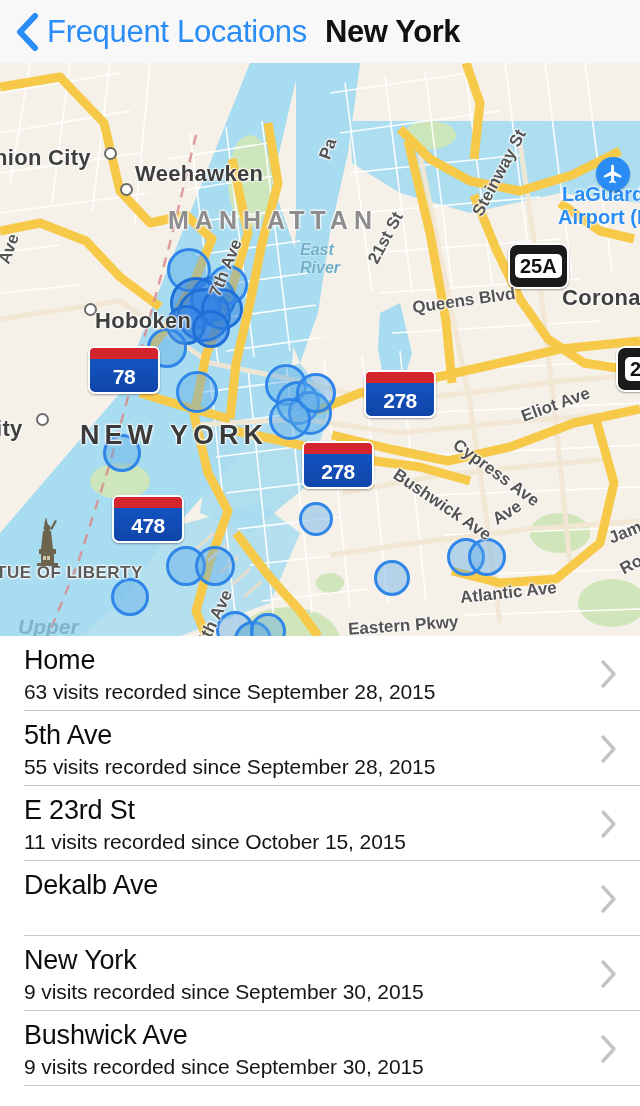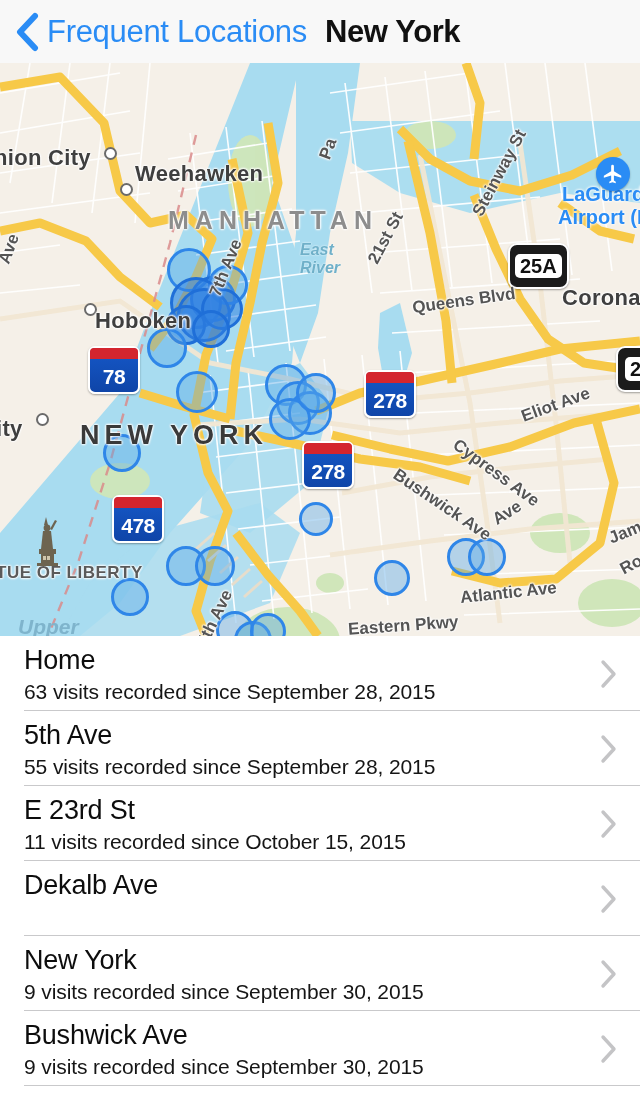--- a/index.html
+++ b/index.html
@@ -59,21 +59,21 @@
     position:absolute; border-radius:50%;
     background:rgba(90,170,230,0.42);
     border:3px solid #2f86e8;
     box-sizing:border-box;
   }
   .mk.dense { background:rgba(50,130,225,0.55); border-color:#1f6fd8; }
 
   
   .shield { position:absolute; }
   .shield-i {
-    width:52px; height:48px; border-radius:7px;
+    width:72px; height:48px; border-radius:7px;
     background:linear-gradient(#1558c8,#0f45a8);
     border:2px solid #fff;
     box-shadow:0 1px 2px rgba(0,0,0,.35);
     color:#fff; font-weight:700; font-size:21px;
     display:flex; align-items:flex-end; justify-content:center;
     padding-bottom:3px; letter-spacing:-0.5px;
   }
   .shield-i::before{
     content:""; position:absolute; top:2px; left:2px; right:2px; height:11px;
     background:#d4252e; border-radius:4px 4px 0 0;

